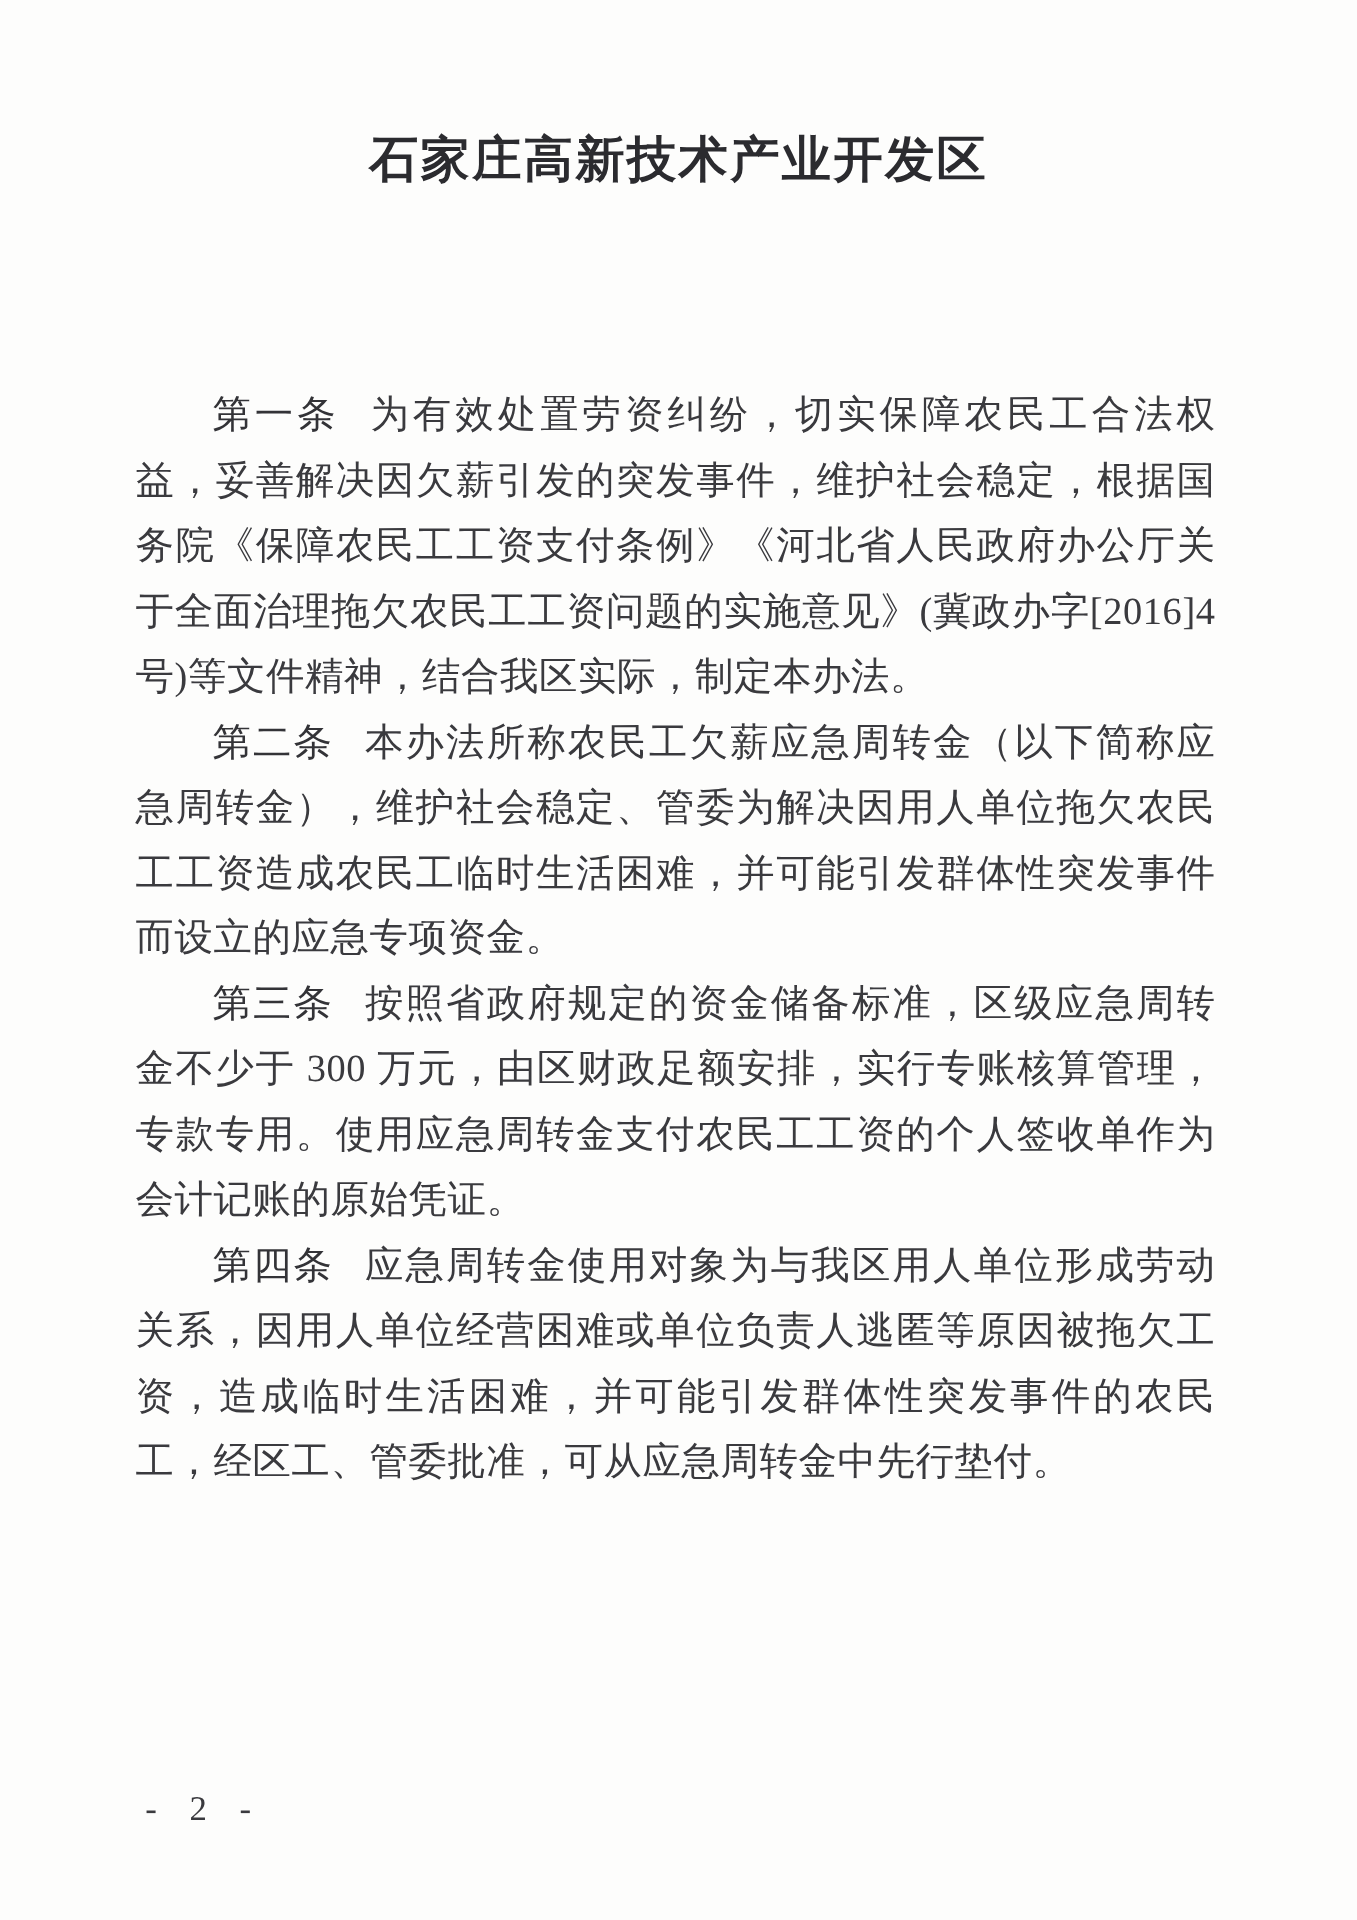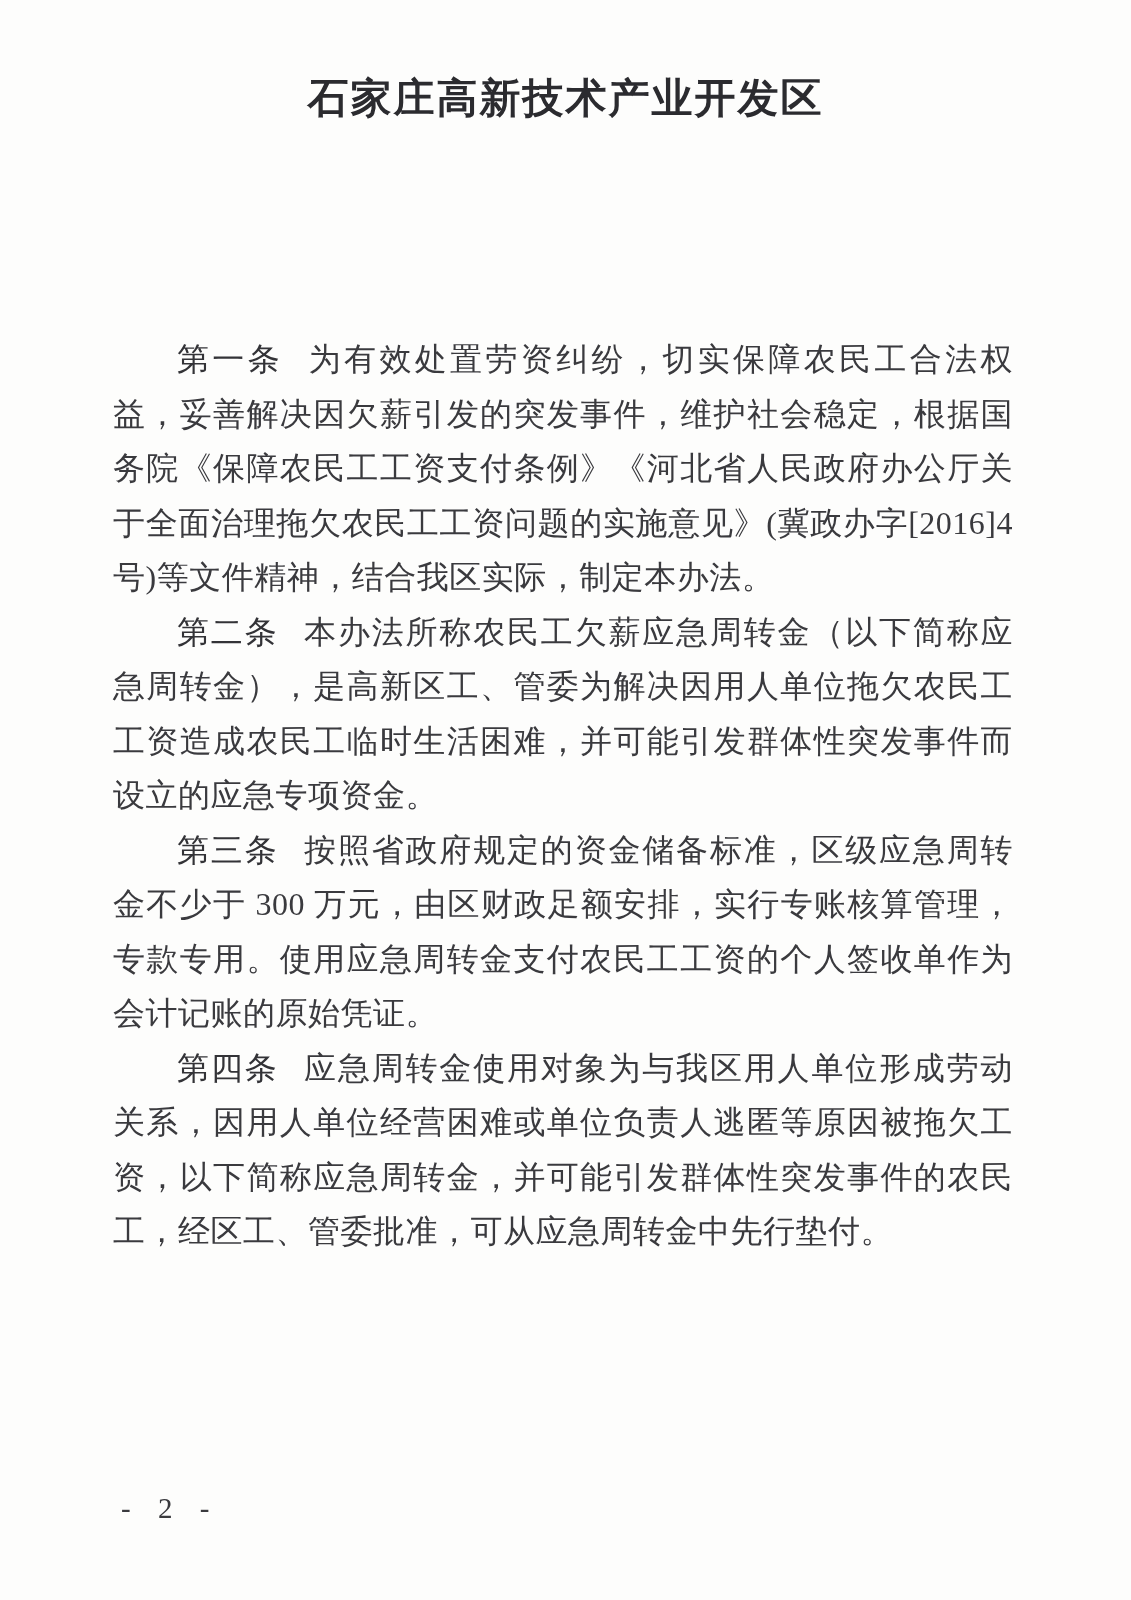--- a/index.html
+++ b/index.html
@@ -11,35 +11,35 @@
     position: relative;
     width: 1131px;
     height: 1600px;
     margin: 0 auto;
     background: #fdfdfc;
     overflow: hidden;
     font-family: "Liberation Serif", "DejaVu Serif", serif;
     color: #3a3a3e;
   }
   .title-block {
-    padding-top: 69px;
+    padding-top: 104px;
     text-align: center;
   }
   .title-line {
     margin: 0;
     font-size: 41px;
     line-height: 58px;
     font-weight: 700;
     letter-spacing: 2px;
     color: #2b2b2f;
   }
   .body-text {
     position: absolute;
     left: 113px;
-    top: 332px;
+    top: 318px;
     width: 900px;
   }
   .para {
     margin: 0;
     font-size: 32px;
     line-height: 54.5px;
     letter-spacing: 0.5px;
     text-indent: 2em;
     text-align: justify;
     text-justify: inter-ideograph;
@@ -62,20 +62,20 @@
 <body>
 
 <div class="page">
 
   <div class="title-block">
     <h1 class="title-line">石家庄高新技术产业开发区</h1>
   </div>
 
   <div class="body-text">
       <p class="para"><span class="term">第一条</span><span>为有效处置劳资纠纷，切实保障农民工合法权益，妥善解决因欠薪引发的突发事件，维护社会稳定，根据国务院《保障农民工工资支付条例》《河北省人民政府办公厅关于全面治理拖欠农民工工资问题的实施意见》(冀政办字[2016]4 号)等文件精神，结合我区实际，制定本办法。</span></p>
-      <p class="para"><span class="term">第二条</span><span>本办法所称农民工欠薪应急周转金（以下简称应急周转金），是高新区工、管委为解决因用人单位拖欠农民工工资造成农民工临时生活困难，并可能引发群体性突发事件而设立的应急专项资金。</span></p>
+      <p class="para"><span class="term">第二条</span><span>本办法所称农民工欠薪应急周转金（以下简称应急周转金），维护社会稳定、管委为解决因用人单位拖欠农民工工资造成农民工临时生活困难，并可能引发群体性突发事件而设立的应急专项资金。</span></p>
       <p class="para"><span class="term">第三条</span><span>按照省政府规定的资金储备标准，区级应急周转金不少于 300 万元，由区财政足额安排，实行专账核算管理，专款专用。使用应急周转金支付农民工工资的个人签收单作为会计记账的原始凭证。</span></p>
-      <p class="para"><span class="term">第四条</span><span>应急周转金使用对象为与我区用人单位形成劳动关系，因用人单位经营困难或单位负责人逃匿等原因被拖欠工资，以下简称应急周转金，并可能引发群体性突发事件的农民工，经区工、管委批准，可从应急周转金中先行垫付。</span></p>
+      <p class="para"><span class="term">第四条</span><span>应急周转金使用对象为与我区用人单位形成劳动关系，因用人单位经营困难或单位负责人逃匿等原因被拖欠工资，造成临时生活困难，并可能引发群体性突发事件的农民工，经区工、管委批准，可从应急周转金中先行垫付。</span></p>
     </div>
 
   <div class="page-number">- 2 -</div>
 
 </div>
 
 </body></html>

